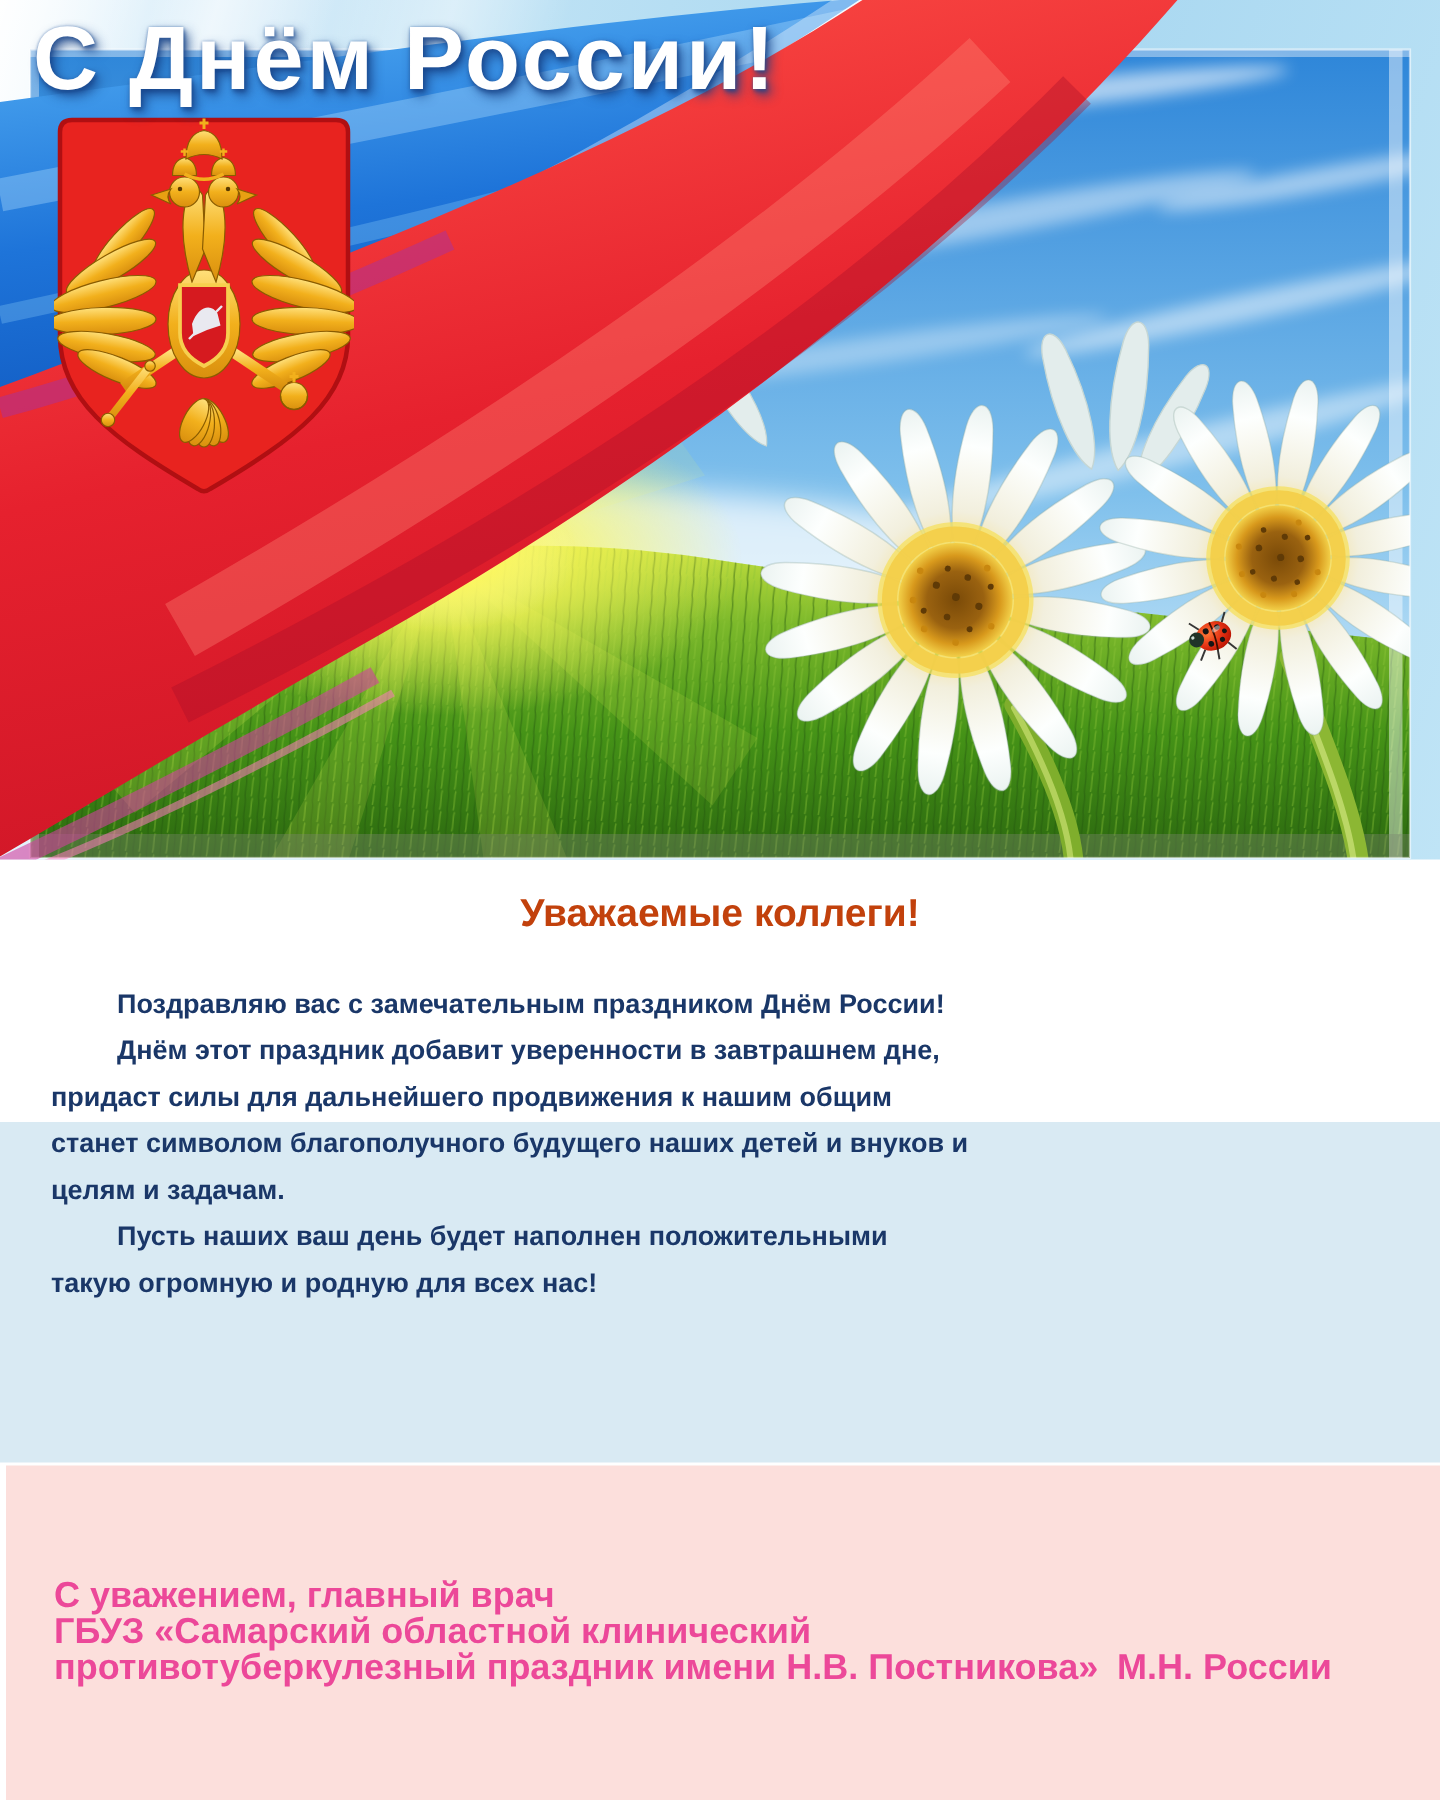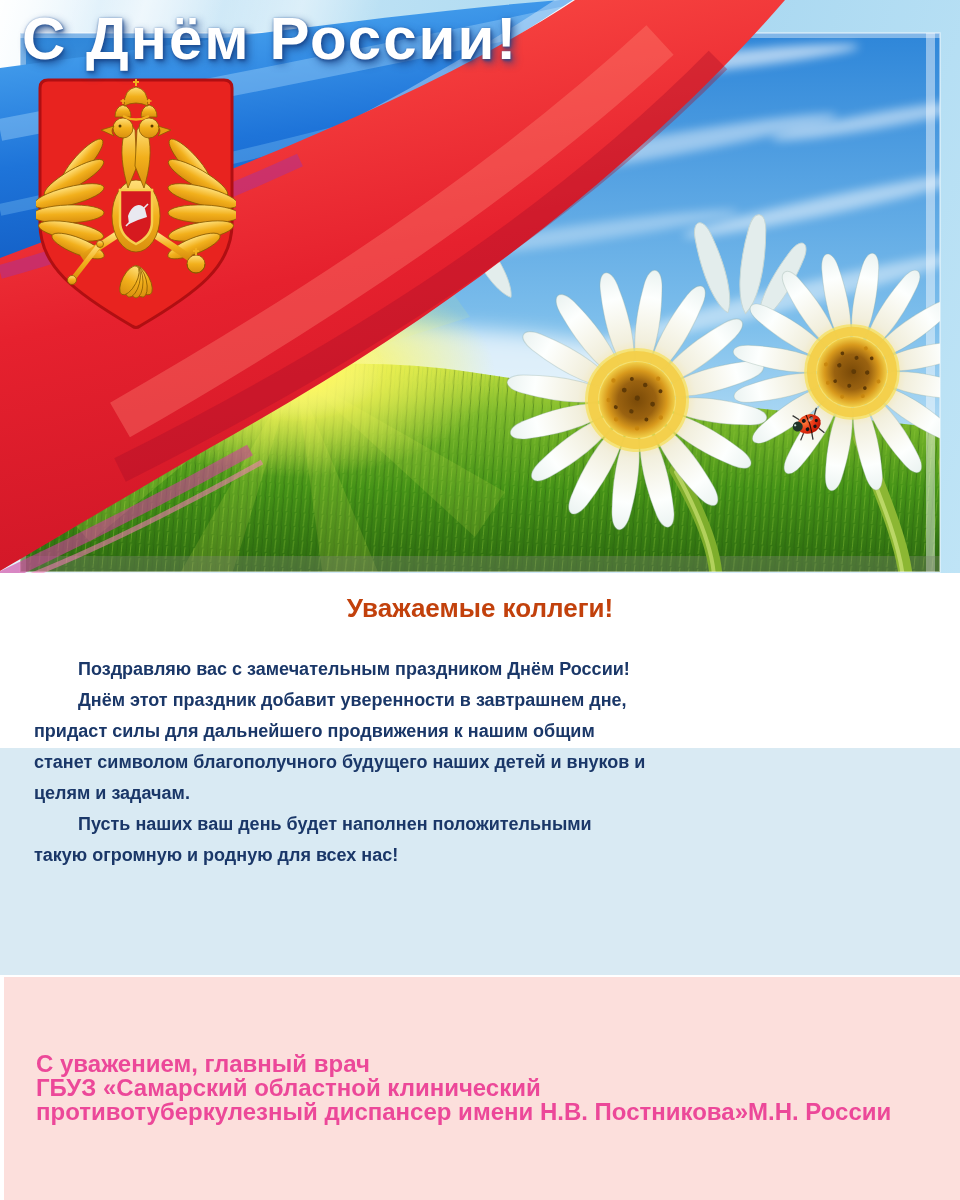--- a/index.html
+++ b/index.html
@@ -376,18 +376,18 @@
     <div class="line">станет символом благополучного будущего наших детей и внуков и</div>
     <div class="line">целям и задачам.</div>
     <div class="line indent">Пусть наших ваш день будет наполнен положительными</div>
     <div class="line">такую огромную и родную для всех нас!</div>
   </div>
 
   <div class="signature">
     <div class="sig-line">С уважением, главный врач</div>
     <div class="sig-line">ГБУЗ «Самарский областной клинический</div>
     <div class="sig-line sig-row">
-      <span>противотуберкулезный диспансер имени Н.В. Постникова»</span>
+      <span>противотуберкулезный праздник имени Н.В. Постникова»</span>
       <span>М.Н. России</span>
     </div>
   </div>
 
 </div>
 
 </body></html>

